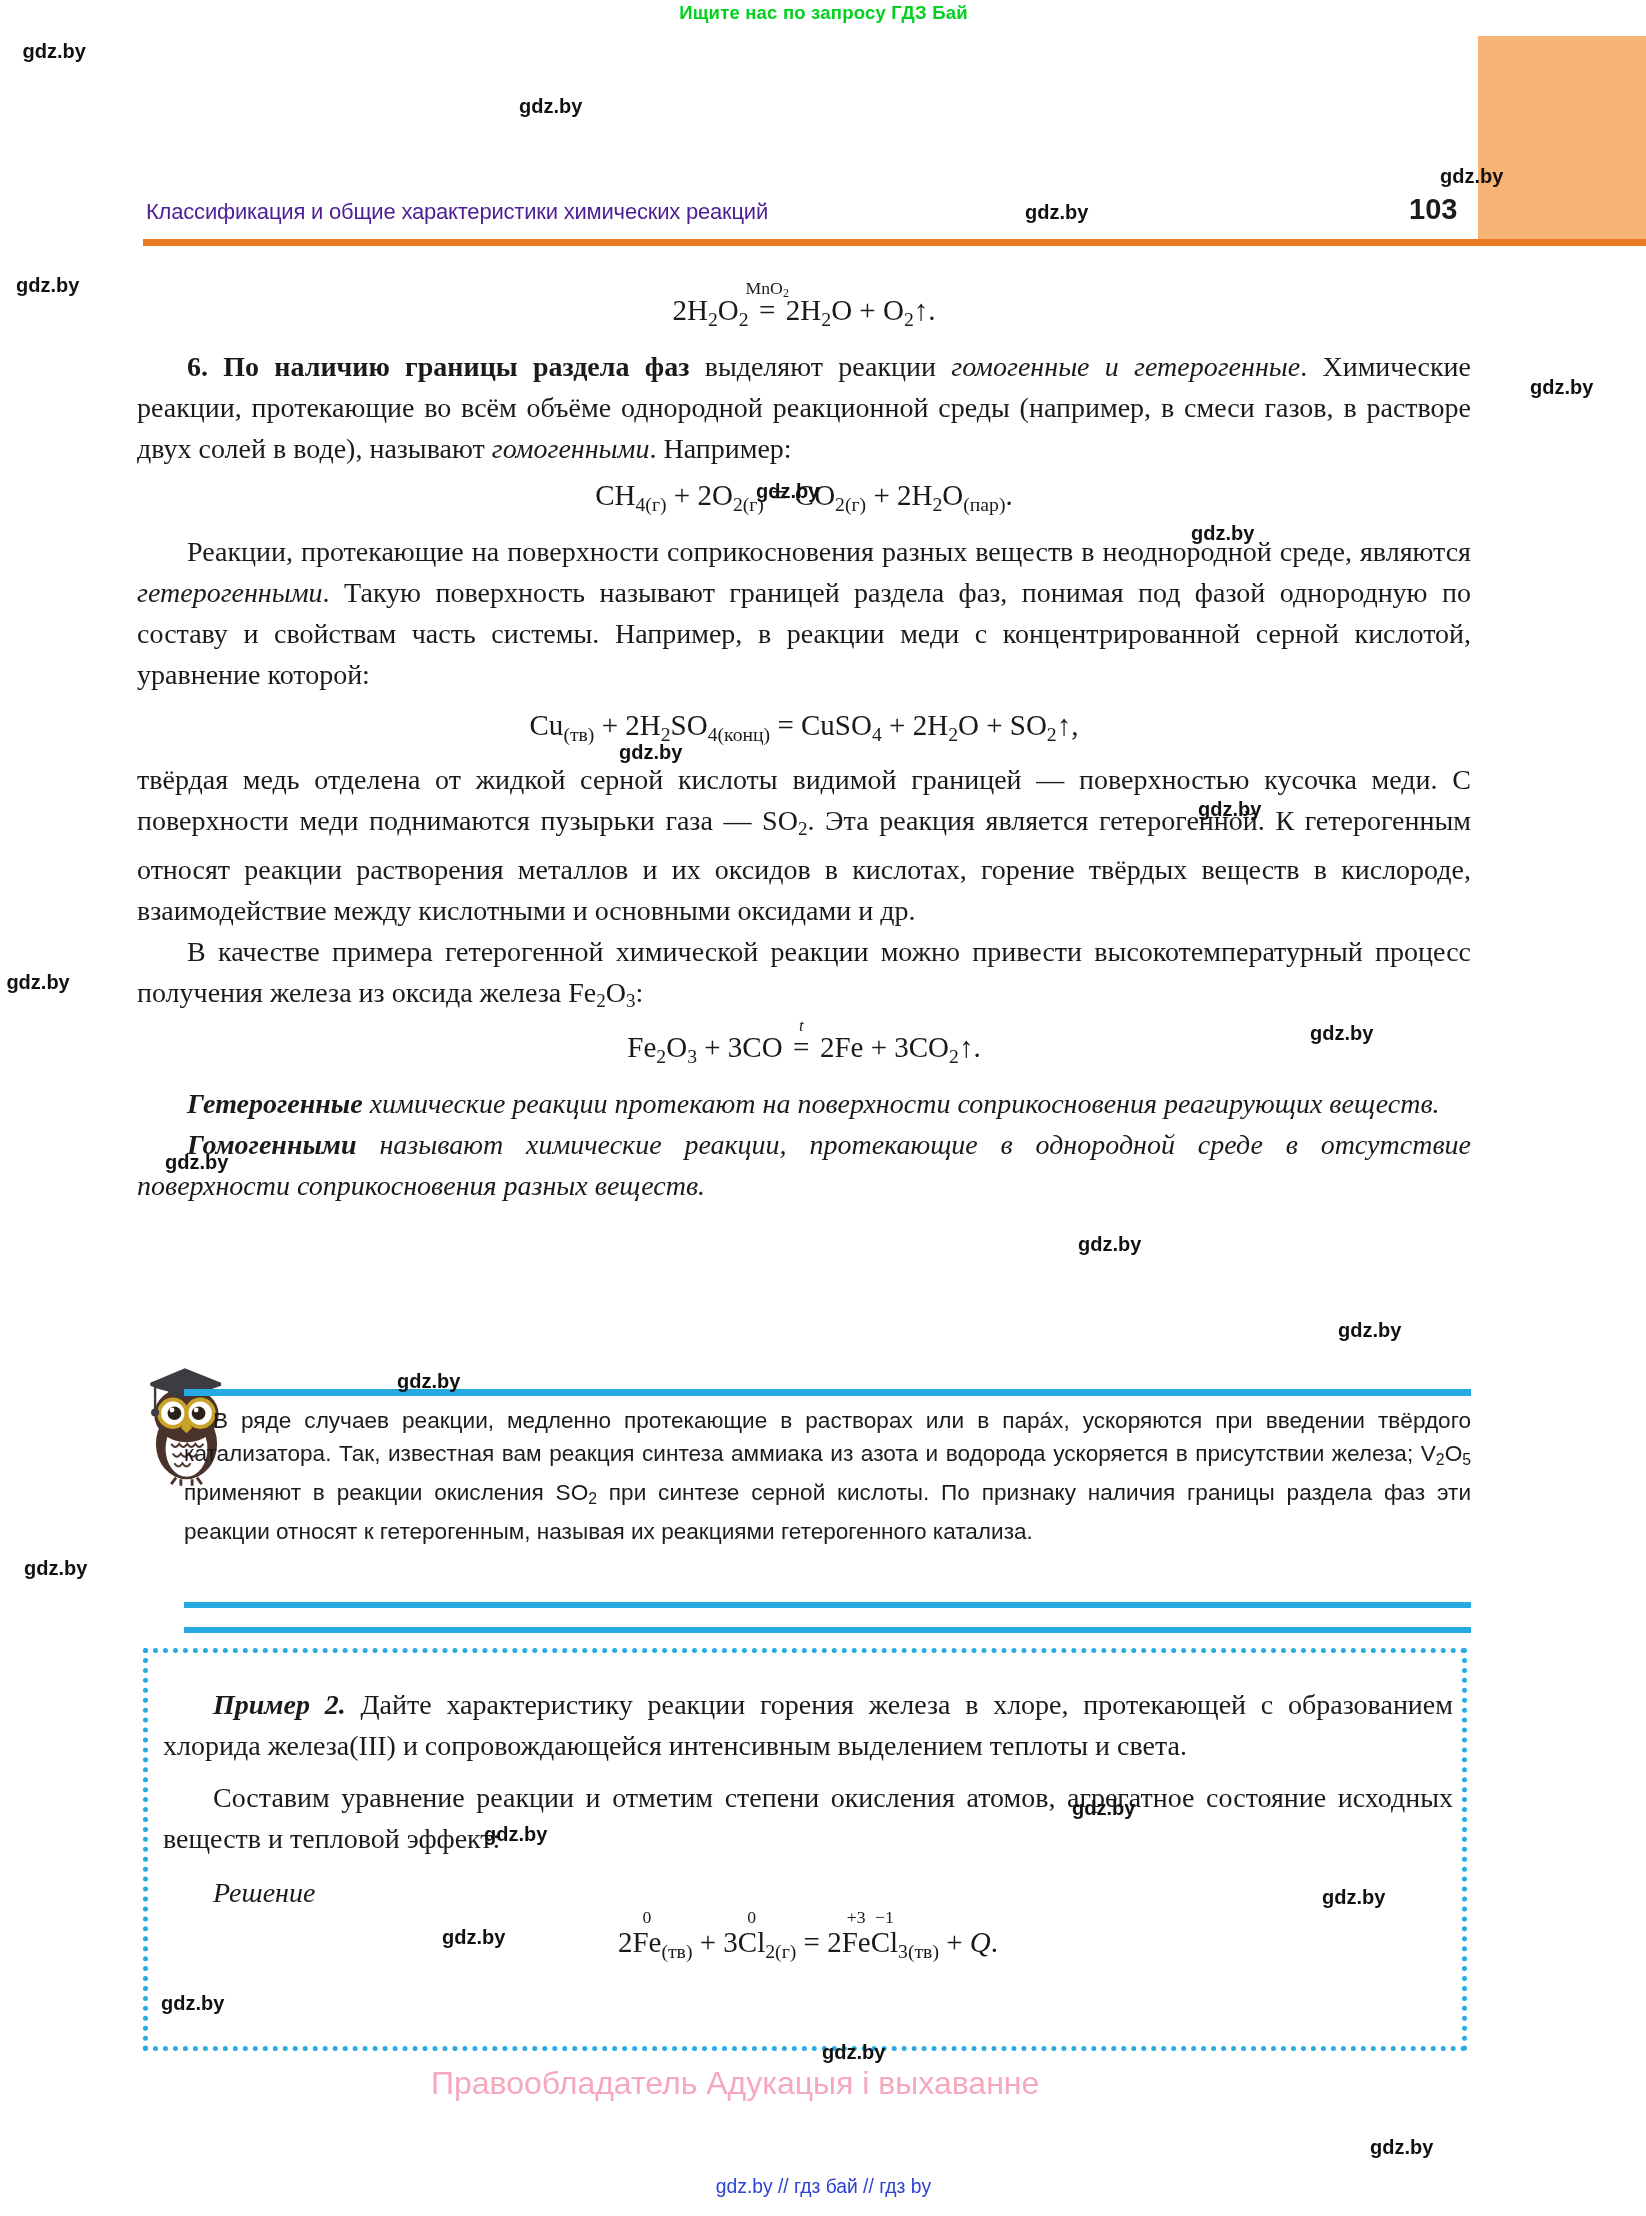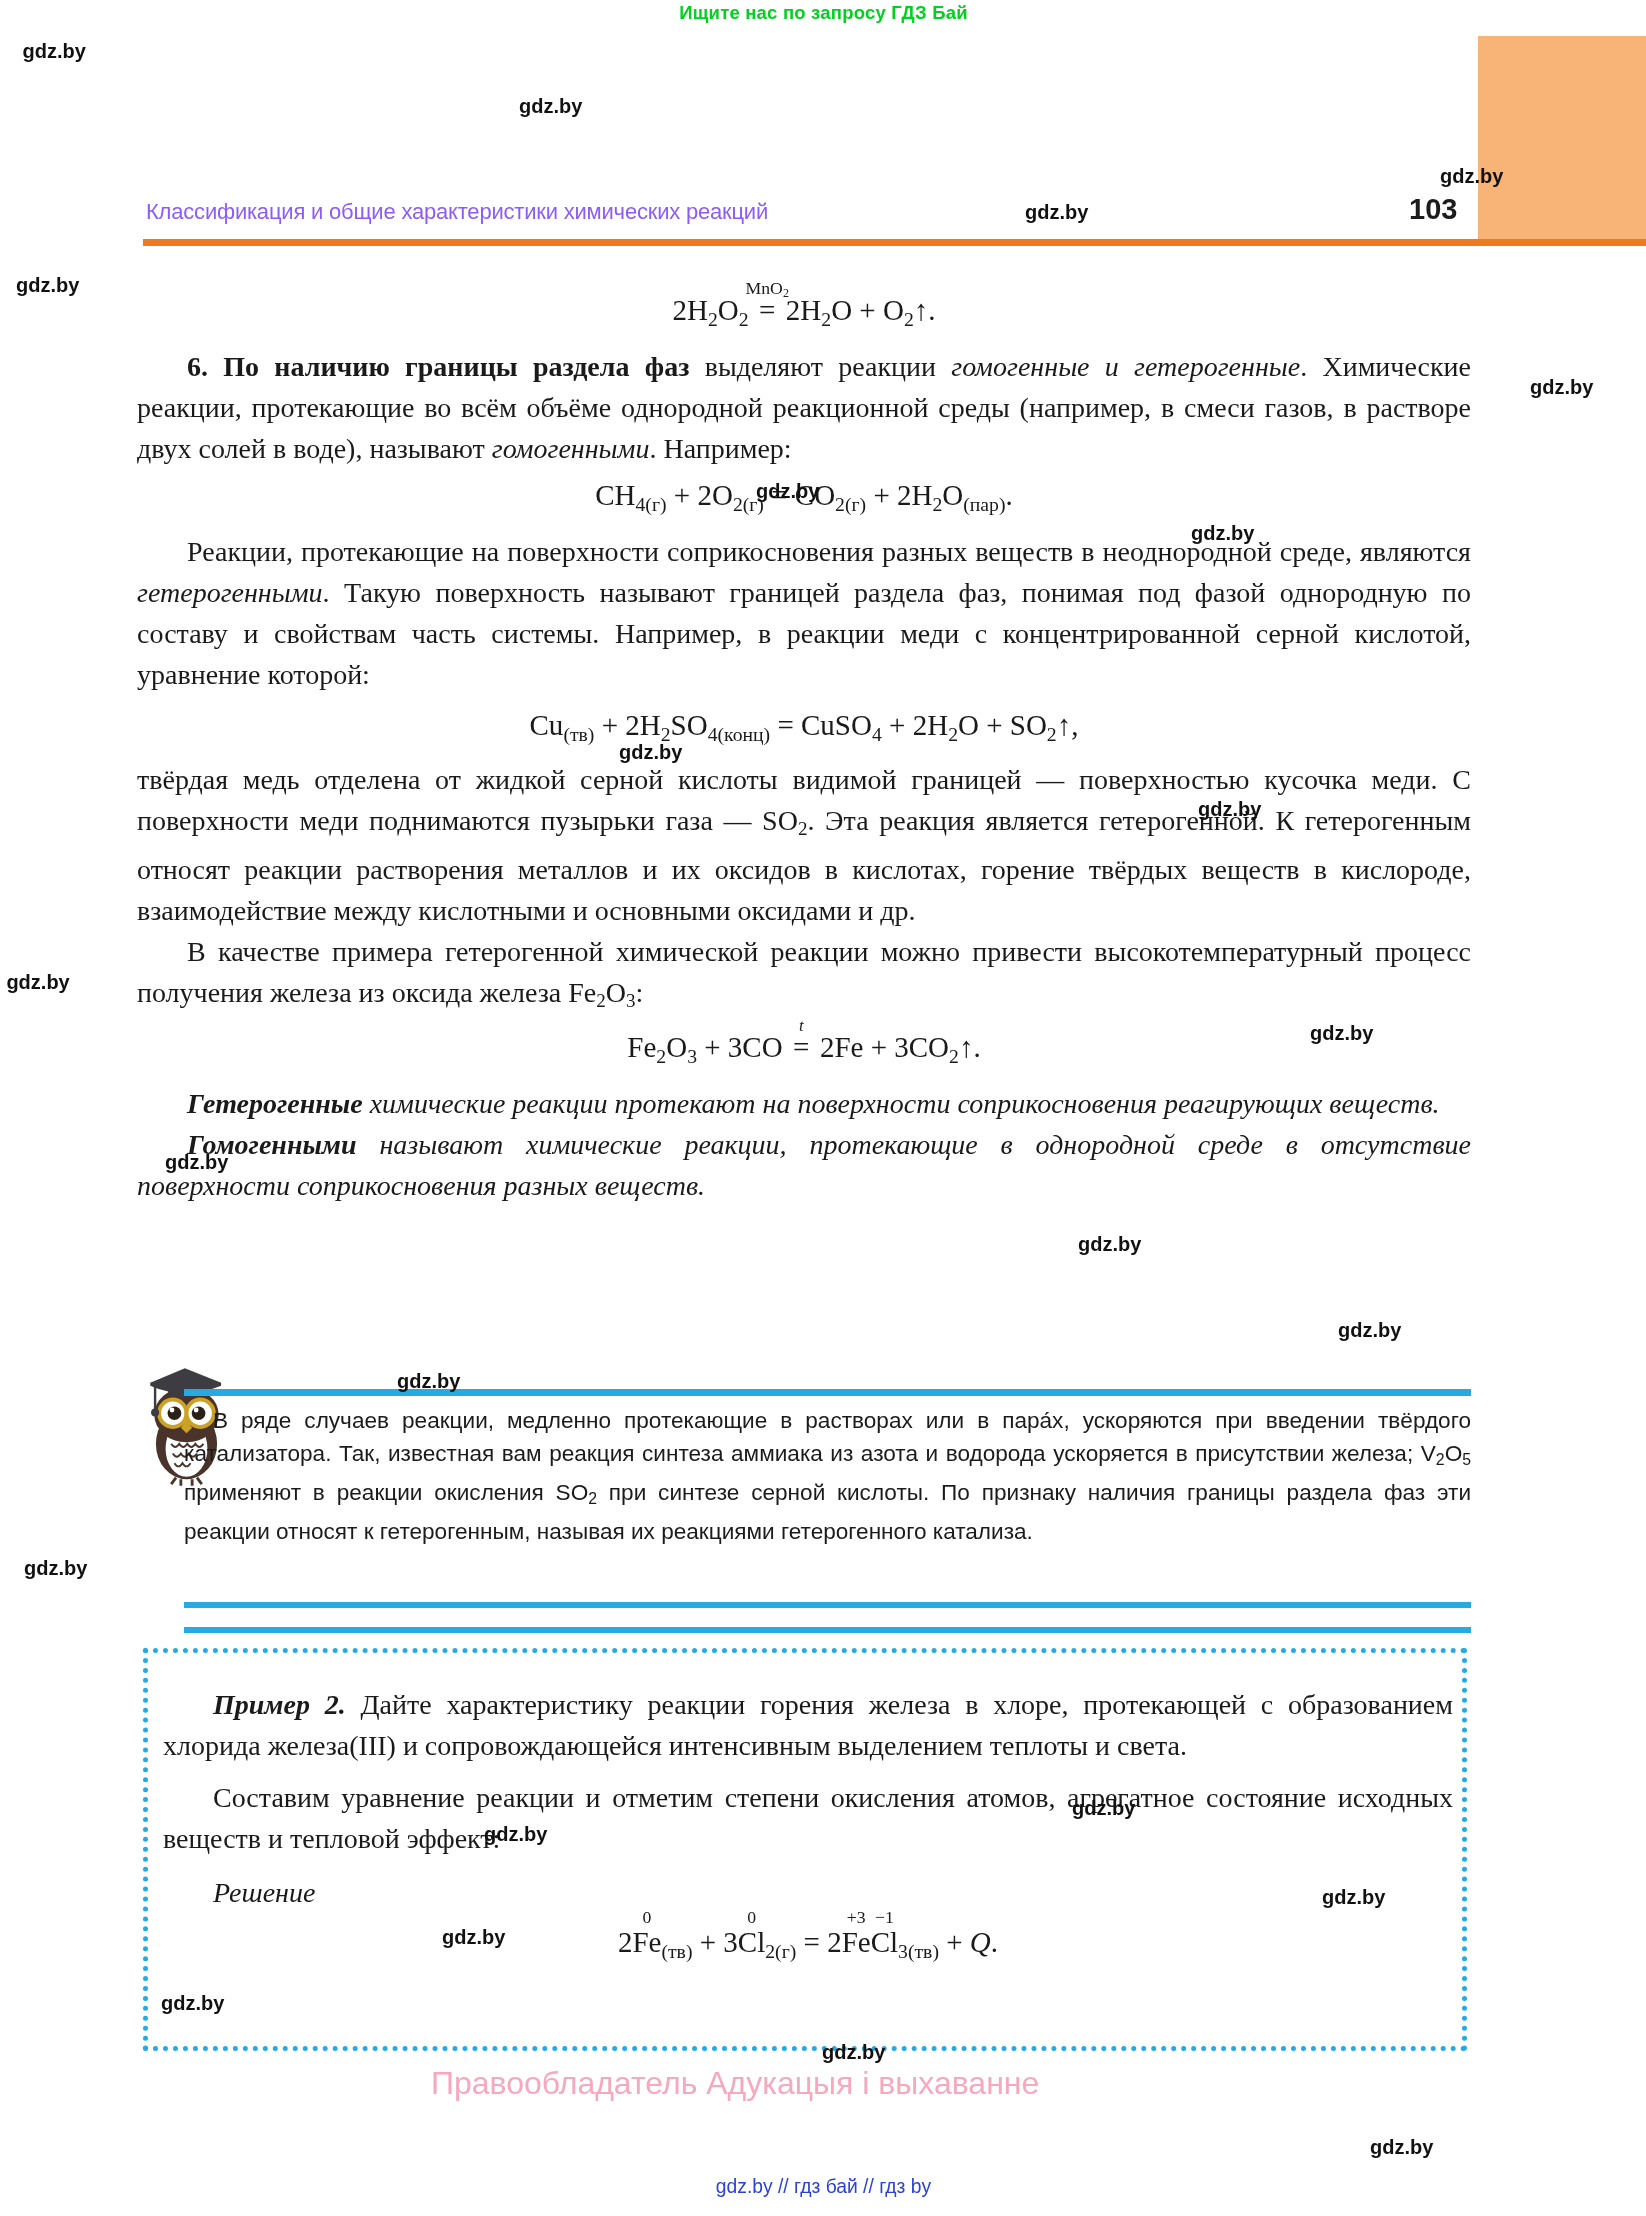--- a/index.html
+++ b/index.html
@@ -50,21 +50,21 @@
   }
 
   
   .running-head {
     position: absolute;
     left: 146px;
     top: 199px;
     font-family: "Liberation Sans", sans-serif;
     font-size: 22px;
     font-weight: 500;
-    color: #8b5cf6;
+    color: #4c1d95;
     letter-spacing: -0.2px;
   }
   .page-number {
     position: absolute;
     left: 1409px;
     top: 193px;
     font-family: Liberation Sans, sans-serif;
     font-size: 29px;
     font-weight: bold;
     color: #1c1c1c;

